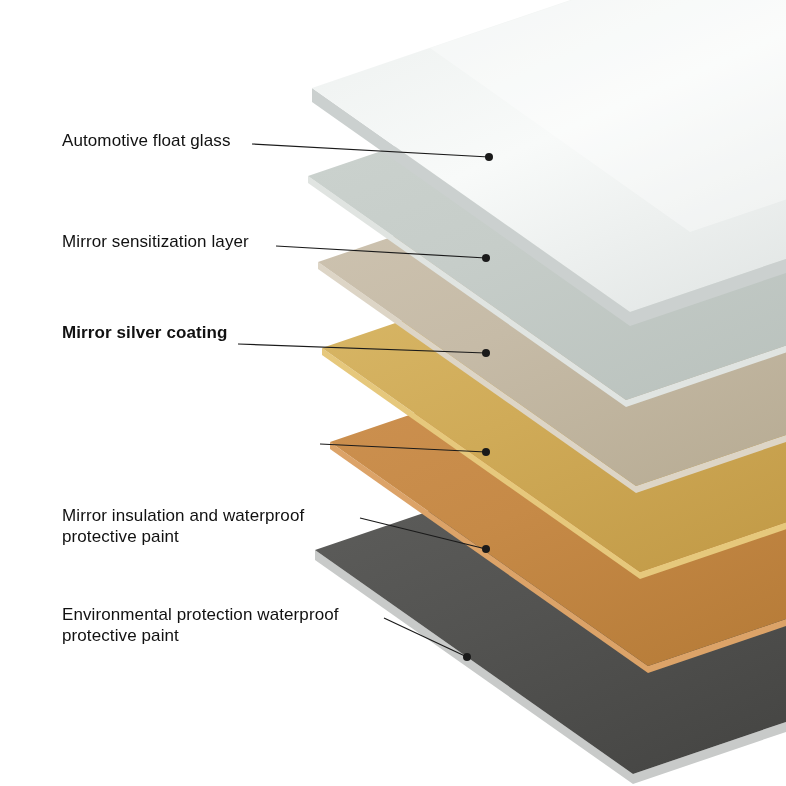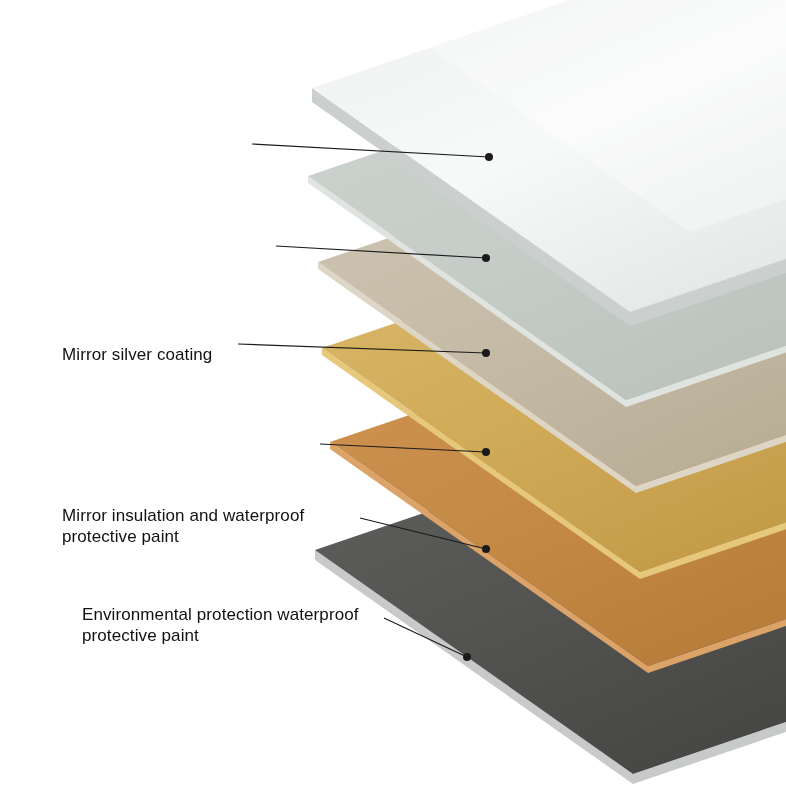--- a/index.html
+++ b/index.html
@@ -24,24 +24,24 @@
     position: absolute;
     left: 62px;
     font-size: 17px;
     line-height: 21px;
     color: #111111;
     white-space: pre-line;
     letter-spacing: 0.1px;
   }
   .lbl-1 { top: 130px; width: 260px; }
   .lbl-2 { top: 231px; width: 280px; }
-  .lbl-3 { top: 344px; width: 260px; }
+  .lbl-3 { top: 322px; width: 260px; font-weight: bold; }
   .lbl-4 { top: 430px; width: 300px; }
   .lbl-5 { top: 505px; width: 320px; }
-  .lbl-6 { top: 604px; width: 330px; margin-left: 20px; }
+  .lbl-6 { top: 604px; width: 330px; }
 </style>
 </head>
 <body>
 
 <div class="stage">
 
   <svg width="786" height="786" viewBox="0 0 786 786">
     <defs>
       <linearGradient id="grad-1" x1="0" y1="0" x2="0.9" y2="1">
         <stop offset="0" stop-color="#e9edec"></stop>
@@ -123,19 +123,21 @@
     <g fill="#1a1a1a">
       <circle cx="489" cy="157" r="4"></circle>
       <circle cx="486" cy="258" r="4"></circle>
       <circle cx="486" cy="353" r="4"></circle>
       <circle cx="486" cy="452" r="4"></circle>
       <circle cx="486" cy="549" r="4"></circle>
       <circle cx="467" cy="657" r="4"></circle>
     </g>
   </svg>
 
+  <div class="layer-label lbl-1">Automotive float glass</div>
+  <div class="layer-label lbl-2">Mirror sensitization layer</div>
   <div class="layer-label lbl-3">Mirror silver coating</div>
   <div class="layer-label lbl-5">Mirror insulation and waterproof
 protective paint</div>
   <div class="layer-label lbl-6">Environmental protection waterproof
 protective paint</div>
 
 </div>
 
 </body></html>

